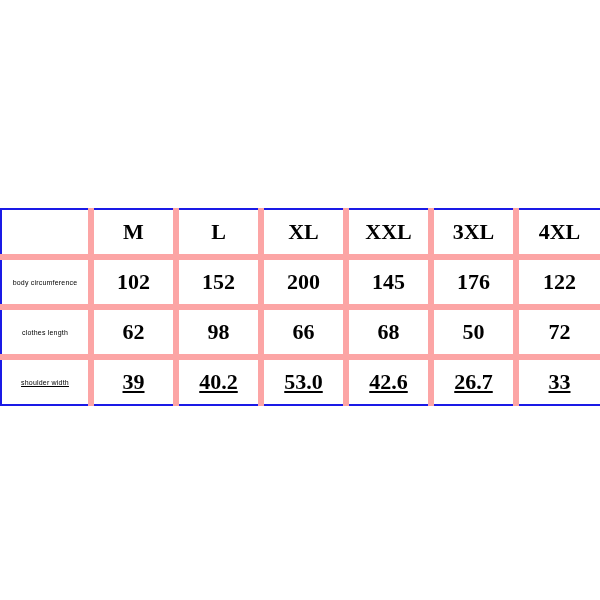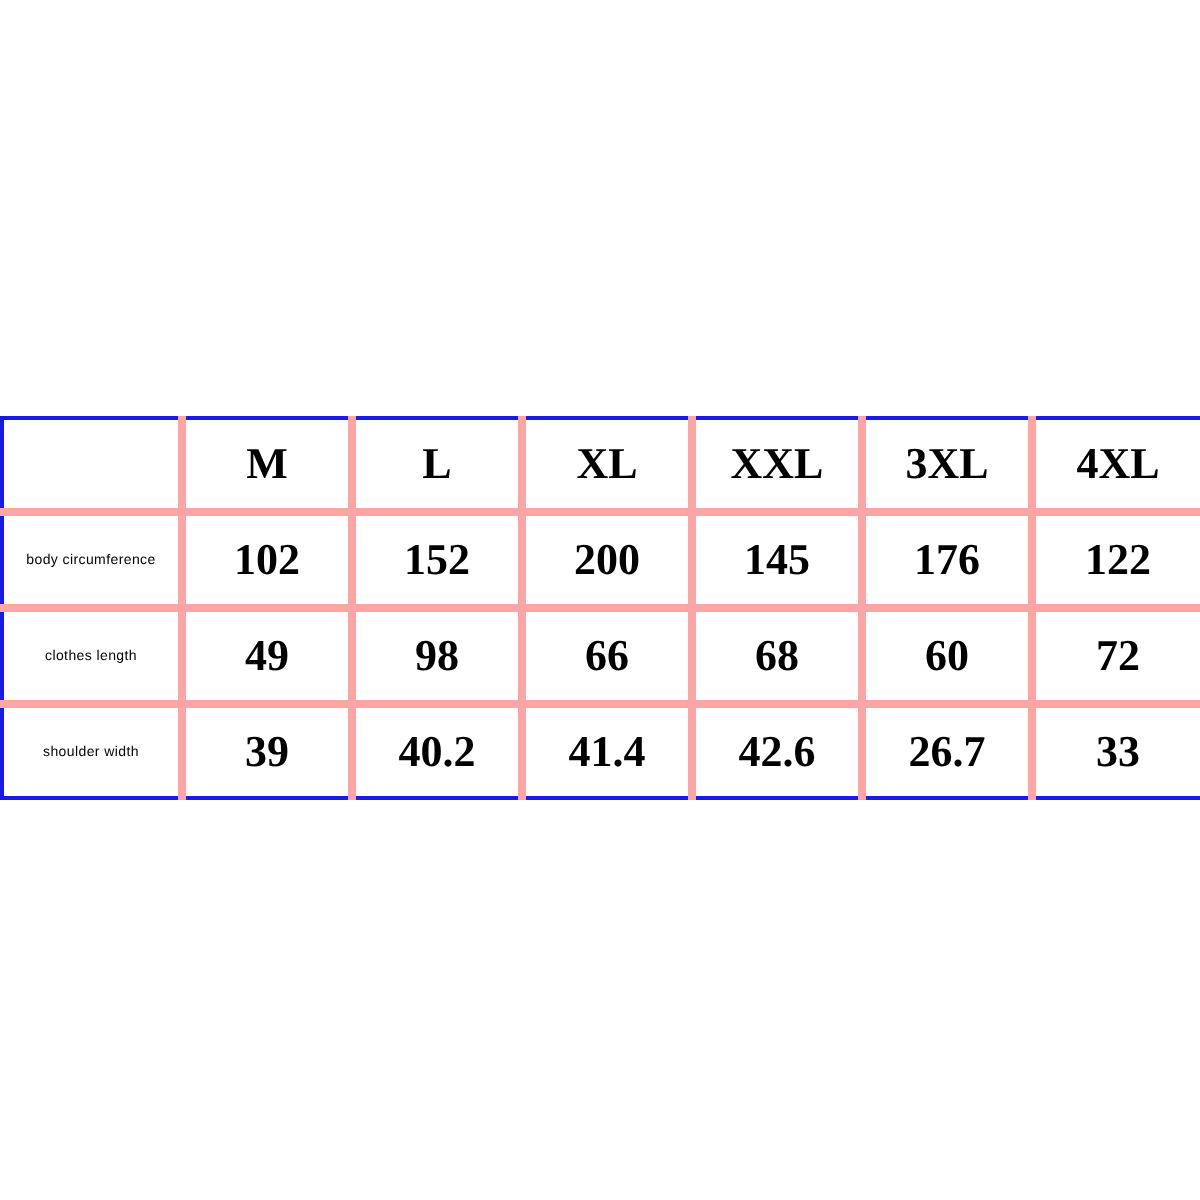--- a/index.html
+++ b/index.html
@@ -18,21 +18,21 @@
   }
   table.size-chart {
     width: 600px;
     border-collapse: collapse;
     table-layout: fixed;
   }
   table.size-chart col.label-col { width: 90px; }
   table.size-chart col.data-col  { width: 85px; }
   table.size-chart th,
   table.size-chart td {
-    border: 4px solid #fca5a5;
+    border: 6px solid #fca5a5;
     text-align: center;
     vertical-align: middle;
     height: 44px;
     font-weight: bold;
     font-size: 22px;
     color: #000;
     padding: 0;
     overflow: hidden;
   }
   table.size-chart th.row-label,
@@ -42,20 +42,21 @@
     font-size: 7px;
     letter-spacing: 0.2px;
     color: #000;
   }
   
   table.size-chart tr.header-row th {
     border-top: 2px solid #1a1ae6;
   }
   table.size-chart tr.last-row td {
     border-bottom: 2px solid #1a1ae6;
+    text-decoration: underline;
   }
   table.size-chart tr th:first-child,
   table.size-chart tr td:first-child {
     border-left: 2px solid #1a1ae6;
   }
   table.size-chart tr th:last-child,
   table.size-chart tr td:last-child {
     border-right: 2px solid #1a1ae6;
   }
   
@@ -91,31 +92,31 @@
       <td class="row-label">body circumference</td>
       <td>102</td>
       <td>152</td>
       <td>200</td>
       <td>145</td>
       <td>176</td>
       <td>122</td>
     </tr>
     <tr>
       <td class="row-label">clothes length</td>
-      <td>49</td>
+      <td>62</td>
       <td>98</td>
       <td>66</td>
       <td>68</td>
-      <td>60</td>
+      <td>50</td>
       <td>72</td>
     </tr>
     <tr class="last-row">
       <td class="row-label">shoulder width</td>
       <td>39</td>
       <td>40.2</td>
-      <td>41.4</td>
+      <td>53.0</td>
       <td>42.6</td>
       <td>26.7</td>
       <td>33</td>
     </tr>
   </tbody>
     </table>
 </div>
 
 </body></html>

